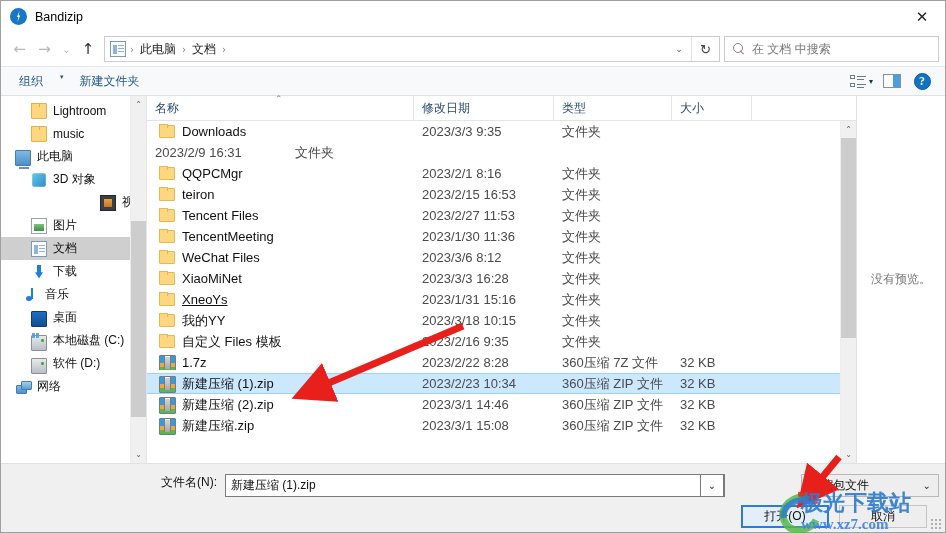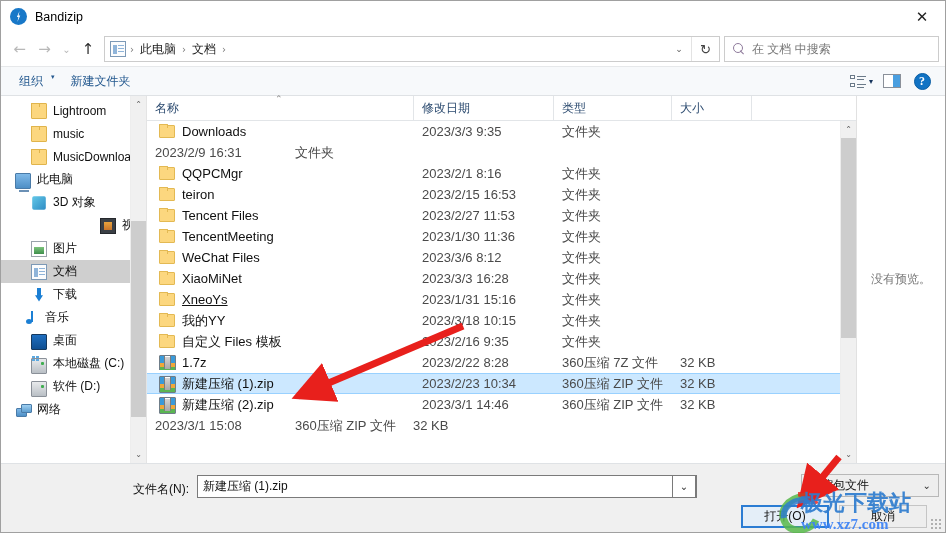--- a/index.html
+++ b/index.html
@@ -125,21 +125,21 @@
   
   .toolbar {
     height: 30px; flex: 0 0 30px;
     display: flex; align-items: center;
     background: #f7f9fb;
     border-top: 1px solid #e6e8ea;
     border-bottom: 1px solid #dfe2e5;
     padding: 0 10px; position: relative;
   }
   .tb-item {
-    font-size: 12px; color: #24598f; display: flex; align-items: flex-start; gap: 8px;
+    font-size: 12px; color: #24598f; display: flex; align-items: flex-start; gap: 17px;
     padding: 0 8px;
   }
   .tb-caret { font-size: 7px; color: #24598f; font-family: "DejaVu Sans", sans-serif; }
   .tb-right { position: absolute; right: 8px; display: flex; align-items: center; gap: 0; }
   .tb-icon-btn {
     width: 30px; height: 26px; display: flex; align-items: center; justify-content: center;
   }
   .view-icon { width: 17px; height: 13px; position: relative; }
   .view-icon .vl {
     position: absolute; left: 0; width: 5px; height: 4px;
@@ -360,21 +360,21 @@
     background: #ffffff; display: flex; align-items: center; justify-content: center;
   }
   .preview-text { font-size: 12px; color: #777777; }
 
   
   .footer {
     flex: 0 0 68px; background: #f0f0f0; position: relative;
   }
   .fname-row {
     position: absolute; left: 0; right: 0; top: 10px; height: 24px;
-    display: flex; align-items: flex-end;
+    display: flex; align-items: flex-start; padding-left: 28px;
   }
   .fname-label { width: 196px; text-align: right; padding-right: 8px; font-size: 12px; color: #111; }
   .fname-input {
     width: 500px; height: 23px; border: 1px solid #7a7a7a; background: #ffffff;
     display: flex; align-items: center; position: relative;
   }
   .fname-value { font-size: 12px; color: #111; padding-left: 5px; }
   .fname-caret {
     position: absolute; right: 0; top: -1px; bottom: -1px; width: 24px;
     border: 1px solid #7a7a7a; background: #ffffff;
@@ -488,24 +488,20 @@
     <div class="sidebar">
       <div class="nav-list" id="nav-list">
           <div class="nav-row" style="padding-left: 30px;">
             <span class="ico ico-folder"></span>
             <span class="lbl">Lightroom</span>
           </div>
           <div class="nav-row" style="padding-left: 30px;">
             <span class="ico ico-folder"></span>
             <span class="lbl">music</span>
           </div>
-          <div class="nav-row" style="padding-left: 30px;">
-            <span class="ico ico-folder"></span>
-            <span class="lbl">MusicDownloa</span>
-          </div>
           <div class="nav-row" style="padding-left: 14px;">
             <span class="ico ico-pc"></span>
             <span class="lbl">此电脑</span>
           </div>
           <div class="nav-row" style="padding-left: 30px;">
             <span class="ico ico-3d"></span>
             <span class="lbl">3D 对象</span>
           </div>
           <div class="nav-row" style="padding-left: 30px; justify-content: flex-end;">
             <span class="ico ico-video"></span>
@@ -685,20 +681,24 @@
             <div class="row">
               <div class="cell-name" style="width: 267px;">
                 <span class="file-ico fi-zip"></span>
                 <span>新建压缩 (2).zip</span>
               </div>
               <div class="cell" style="width: 140px;">2023/3/1 14:46</div>
               <div class="cell" style="width: 118px;">360压缩 ZIP 文件</div>
               <div class="cell" style="width: 80px;">32 KB</div>
             </div>
             <div class="row">
+              <div class="cell-name" style="width: 267px;">
+                <span class="file-ico fi-zip"></span>
+                <span>新建压缩.zip</span>
+              </div>
               <div class="cell" style="width: 140px;">2023/3/1 15:08</div>
               <div class="cell" style="width: 118px;">360压缩 ZIP 文件</div>
               <div class="cell" style="width: 80px;">32 KB</div>
             </div>
           </div>
         <div class="fl-scroll">
           <div class="sb-arrow">⌃</div>
           <div class="fl-thumb" style="top:17px;height:200px"></div>
           <div class="sb-arrow" style="position:absolute;bottom:0;left:0;right:0">⌄</div>
         </div>

